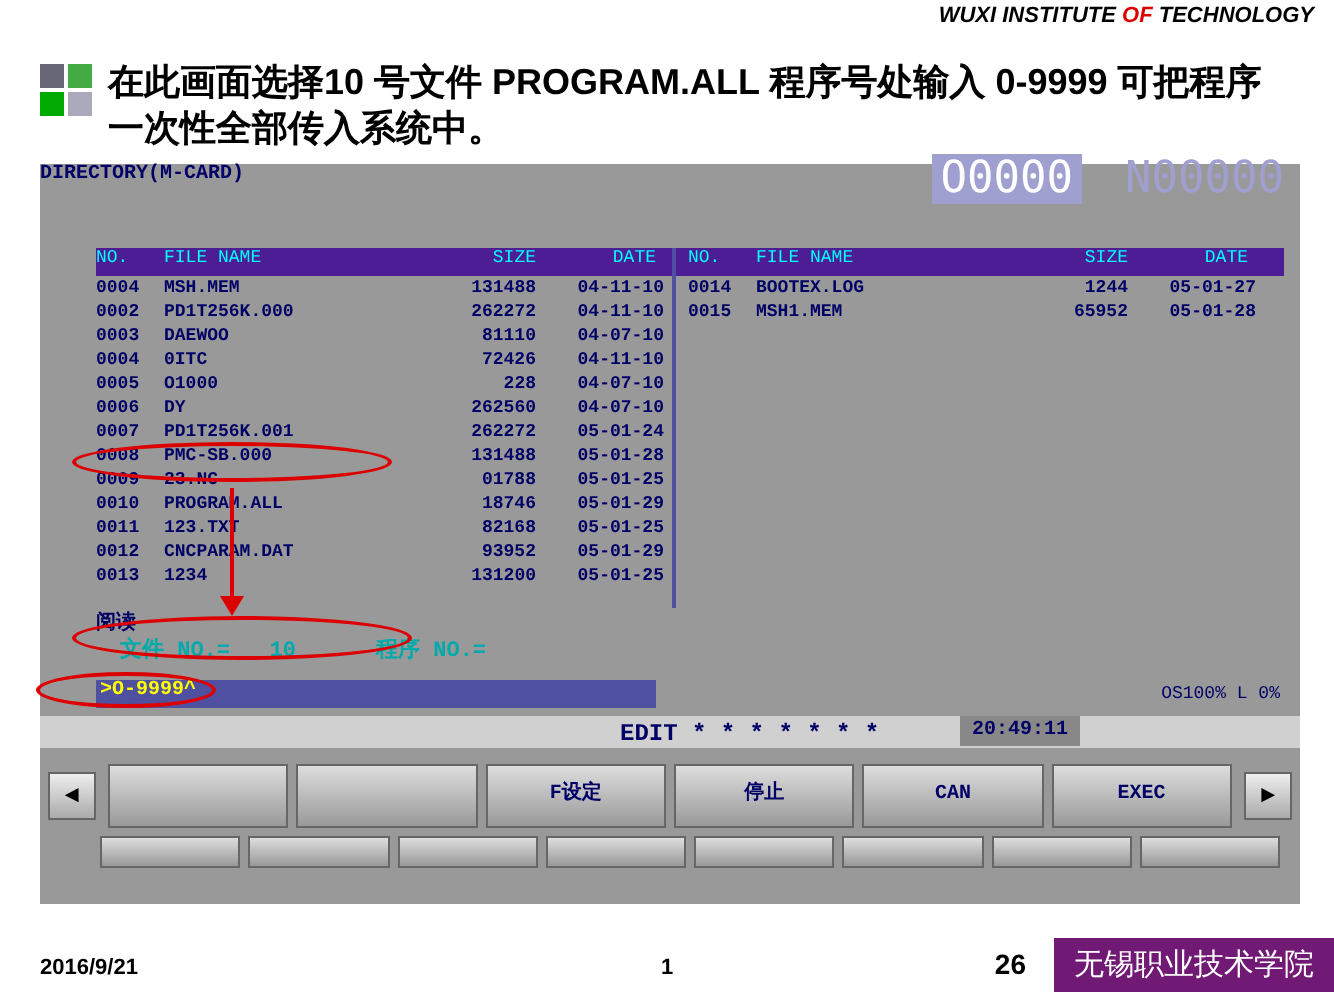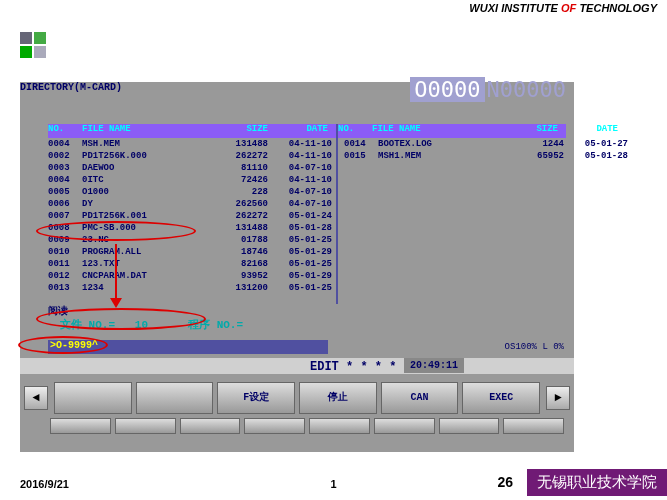--- a/index.html
+++ b/index.html
@@ -7,27 +7,27 @@
 .slide { width: 100%; height: 100%; position: relative; }
 .header-institute { position: absolute; top: 2px; right: 10px; font-size: 11px; font-weight: bold; font-style: italic; }
 .header-institute .of { color: #d00; }
 .bullet { position: absolute; left: 20px; top: 32px; width: 28px; height: 28px; }
 .bullet-sq { position: absolute; width: 12px; height: 12px; }
 .bullet-sq.b1 { background: #667; left: 0; top: 0; }
 .bullet-sq.b2 { background: #4a4; left: 14px; top: 0; }
 .bullet-sq.b3 { background: #0a0; left: 0; top: 14px; }
 .bullet-sq.b4 { background: #aab; left: 14px; top: 14px; }
 .title-text { position: absolute; left: 54px; top: 30px; width: 590px; font-size: 18px; font-weight: bold; color: #000; line-height: 1.3; font-family: "Microsoft YaHei", SimHei, sans-serif; }
-.cnc-screen { position: absolute; left: 20px; top: 82px; width: 554px; height: 370px; background: #999; font-family: "Courier New", monospace; padding-left: 40px; }
+.cnc-screen { position: absolute; left: 20px; top: 82px; width: 630px; height: 370px; background: #999; font-family: "Courier New", monospace; padding-left: 40px; }
 .dir-title { position: absolute; left: 0; top: 0; color: #006; font-size: 10px; font-weight: bold; }
-.top-nums { position: absolute; right: 8px; top: -5px; display: flex; gap: 2px; }
+.top-nums { position: absolute; right: 8px; top: -5px; display: flex; gap: 22px; }
 .big-num { font-size: 22px; font-family: monospace; }
 .big-num.o { background: #a0a0d0; color: #fff; padding: 0 4px; }
 .big-num.n { color: #a0a0d0; }
-.table-header { position: absolute; top: 42px; left: 28px; right: 8px; height: 14px; background: #8b5cf6; color: #0ff; font-size: 9px; font-weight: bold; display: flex; }
+.table-header { position: absolute; top: 42px; left: 28px; right: 8px; height: 14px; background: #4c1d95; color: #0ff; font-size: 9px; font-weight: normal; display: flex; }
 .th-left { width: 290px; display: flex; }
 .th-right { flex: 1; display: flex; margin-left: 6px; }
 .th-no { width: 34px; }
 .th-name { width: 110px; }
 .th-size { width: 76px; text-align: right; }
 .th-date { width: 64px; text-align: right; padding-right: 4px; }
 .file-list { position: absolute; top: 56px; left: 28px; font-size: 9px; font-weight: bold; color: #006; line-height: 12px; }
 .file-row { display: flex; }
 .fl-no { width: 34px; }
 .fl-name { width: 110px; }
@@ -65,20 +65,21 @@
 <div class="slide">
   <div class="header-institute">
     <span>WUXI</span> <span>INSTITUTE</span> <span class="of">OF</span> <span>TECHNOLOGY</span>
   </div>
   <div class="bullet">
     <div class="bullet-sq b1"></div>
       <div class="bullet-sq b2"></div>
       <div class="bullet-sq b3"></div>
       <div class="bullet-sq b4"></div>
   </div>
+  <div class="title-text">在此画面选择10 号文件 PROGRAM.ALL 程序号处输入 0-9999 可把程序一次性全部传入系统中。</div>
 
   <div class="cnc-screen">
     <div class="dir-title">DIRECTORY(M-CARD)</div>
     <div class="top-nums">
       <span class="big-num o">O0000</span>
       <span class="big-num n">N00000</span>
     </div>
 
     <div class="table-header">
       <div class="th-left">

